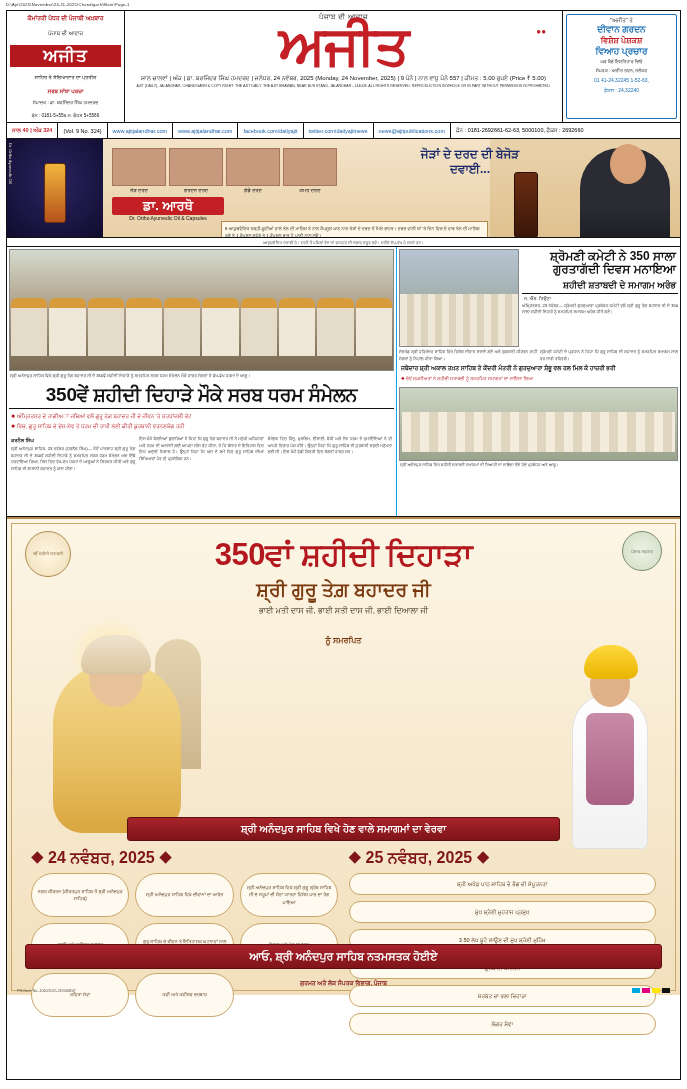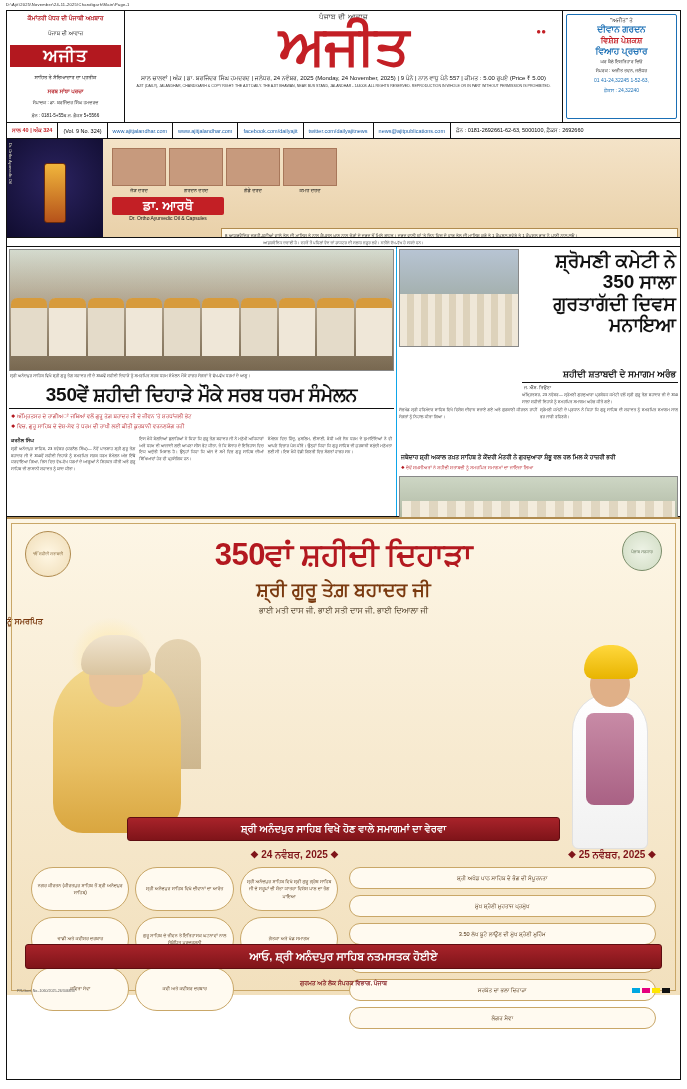--- a/index.html
+++ b/index.html
@@ -195,27 +195,26 @@
   .nr-top { display: flex; gap: 3px; }
   .nr-photo {
     width: 120px; height: 98px; border: 1px solid #888;
     background: linear-gradient(180deg,#b7c4d3,#8f9a86);
     position: relative; overflow: hidden;
   }
   .nr-photo .crowd { position: absolute; bottom: 0; left: 0; right: 0; height: 52px;
     background: repeating-linear-gradient(90deg,#efe7d8 0 7px,#ddd2bb 7px 14px); }
   .nr-col { flex: 1; font-size: 4.1px; line-height: 1.6; color: #1a1a1a; text-align: justify; }
   .nr-head {
-    font-size: 19px; font-weight: bold; color: #111; text-align: right;
+    font-size: 12px; font-weight: bold; color: #111; text-align: right;
     line-height: 1.12; padding: 1px 2px;
   }
   .nr-sub {
     font-size: 9px; font-weight: bold; color: #111; text-align: right; padding: 2px;
     border-bottom: 1px solid #111;
-    margin-top: 31px;
   }
   .nr-author { font-size: 4.6px; color: #111; padding: 2px; }
   .nr-bottomphoto {
     margin-top: 3px; height: 74px; border: 1px solid #888;
     background: linear-gradient(180deg,#cdd6c4,#9aa38c); position: relative; overflow: hidden;
   }
   .nr-bottomphoto .row2 { position: absolute; bottom: 8px; left: 2px; right: 2px; height: 40px;
     background: repeating-linear-gradient(90deg,#f3ecdd 0 9px,#e0d6c0 9px 18px); }
   .nr-cap { font-size: 4px; color: #222; padding: 1px; line-height: 1.5; }
 
@@ -240,21 +239,21 @@
     border-radius: 50%; border: 1px solid #7a8d6a;
     background: radial-gradient(circle,#eef3e6,#cfdbc2);
     font-size: 4px; color: #3d5130; display:flex; align-items:center; justify-content:center;
   }
   .p-title {
     text-align: center; font-size: 31px; font-weight: bold; color: #b3181f;
     padding-top: 18px; letter-spacing: -.5px;
   }
   .p-sub1 { text-align: center; font-size: 19px; font-weight: bold; color: #7a3a10; margin-top: 6px; }
   .p-sub2 { text-align: center; font-size: 8px; color: #3a2a14; margin-top: 5px; }
-  .p-sub3 { font-size: 8px; color: #7a3a10; margin-top: 1px; font-weight: bold; }
+  .p-sub3 { text-align: center; font-size: 8px; color: #7a3a10; margin-top: 20px; font-weight: bold; }
 
   .p-figure {
     position: absolute; left: 20px; top: 90px; width: 180px; height: 250px;
   }
   .p-halo {
     position: absolute; left: 44px; top: 8px; width: 80px; height: 80px; border-radius: 50%;
     background: radial-gradient(circle, #ffe9a8 0%, rgba(255,233,168,0) 70%);
   }
   .p-body {
     position: absolute; left: 26px; top: 54px; width: 128px; height: 170px;
@@ -294,21 +293,21 @@
   .p-ribbon {
     position: absolute; left: 120px; right: 120px; top: 298px;
     background: linear-gradient(180deg,#a8232a,#7f1419);
     color: #fff; text-align: center; font-size: 10px; font-weight: bold;
     padding: 5px 0; border-radius: 3px; border: 1px solid #5e0d11;
   }
 
   .p-dates { position: absolute; left: 24px; right: 24px; top: 330px; display: flex; gap: 10px; }
   .p-datecol { flex: 1; }
   .p-datehead {
-    text-align: right; font-size: 10px; font-weight: bold; color: #7f1419; margin-bottom: 6px;
+    text-align: left; font-size: 16px; font-weight: bold; color: #7f1419; margin-bottom: 6px;
   }
   .p-pillgrid { display: flex; flex-wrap: wrap; gap: 6px; }
   .p-pill {
     width: calc(33.333% - 4px);
     min-height: 44px;
     border: 1px solid #c9a768; border-radius: 22px;
     background: #fffaf0;
     font-size: 4.6px; color: #4a2d0d; text-align: center;
     display: flex; align-items: center; justify-content: center;
     padding: 4px 5px; line-height: 1.55;
@@ -413,20 +412,27 @@
           <div class="ad-th">
             <div class="im"></div>
             <div class="cap">ਕਮਰ ਦਰਦ</div>
           </div>
         </div>
         <div class="ad-brandbar">ਡਾ. ਆਰਥੋ</div>
         <div class="ad-brandsub">Dr. Ortho Ayurvedic Oil &amp; Capsules</div>
         <div class="ad-copy">8 ਆਯੁਰਵੈਦਿਕ ਜੜ੍ਹੀ-ਬੂਟੀਆਂ ਵਾਲੇ ਤੇਲ ਦੀ ਮਾਲਿਸ਼ ਤੇ ਨਾਲ ਕੈਪਸੂਲ ਖਾਣ ਨਾਲ ਜੋੜਾਂ ਦੇ ਦਰਦ ਤੋਂ ਮਿਲੇ ਰਾਹਤ। ਦਰਦ ਵਾਲੀ ਥਾਂ 'ਤੇ ਦਿਨ ਵਿਚ ਦੋ ਵਾਰ ਤੇਲ ਦੀ ਮਾਲਿਸ਼ ਕਰੋ ਤੇ 1 ਕੈਪਸੂਲ ਸਵੇਰੇ ਤੇ 1 ਕੈਪਸੂਲ ਰਾਤ ਨੂੰ ਪਾਣੀ ਨਾਲ ਲਓ।</div>
       </div>
 
+      <div class="ad-right">
+        <div class="ad-head">ਜੋੜਾਂ ਦੇ ਦਰਦ
+ਦੀ ਬੇਜੋੜ ਦਵਾਈ...</div>
+        <div class="ad-person"></div>
+        <div class="ad-face"></div>
+        <div class="ad-bottle2"></div>
+      </div>
       <div class="ad-discl">ਆਯੁਰਵੈਦਿਕ ਦਵਾਈ ਹੈ। ਵਰਤੋਂ ਤੋਂ ਪਹਿਲਾਂ ਵੈਦ ਜਾਂ ਡਾਕਟਰ ਦੀ ਸਲਾਹ ਜ਼ਰੂਰ ਲਵੋ। ਨਤੀਜੇ ਵੱਖ-ਵੱਖ ਹੋ ਸਕਦੇ ਹਨ।</div>
     </div>
 
     <div class="newsarea">
 
       <div class="na-left">
         <div class="photo-main">
           <div class="pm-row">
             <div class="pm-p">
                 <div class="pm-turban"></div>

